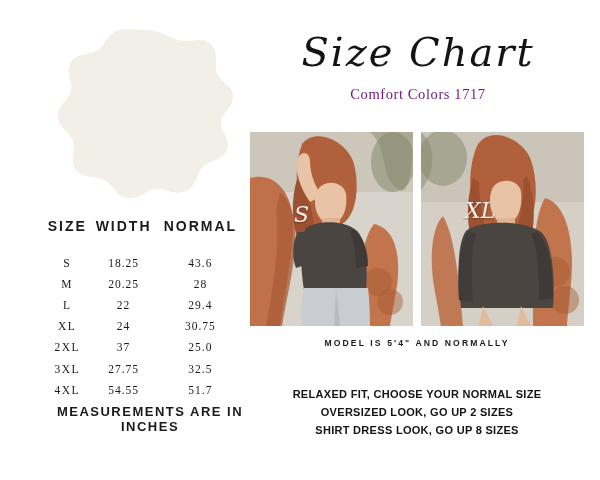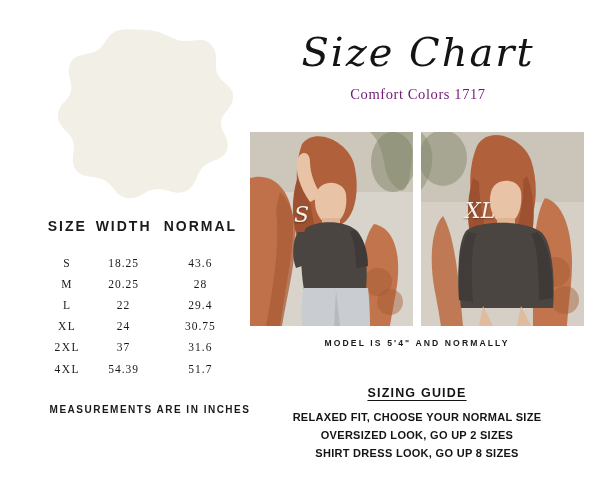--- a/index.html
+++ b/index.html
@@ -51,21 +51,21 @@
   }
   .size-table td.sz {
     letter-spacing: 1.5px;
   }
 
   .measure-note {
     position: absolute;
     left: 44px; top: 404px;
     width: 212px;
     text-align: center;
-    font-size: 10px;
+    font-size: 13px;
     font-weight: bold;
     letter-spacing: 1.5px;
     color: #1a1a1a;
   }
 
   
   .title-block {
     position: absolute;
     left: 268px; top: 30px;
     width: 300px;
@@ -204,25 +204,30 @@
           <td>29.4</td>
         </tr>
         <tr>
           <td class="sz">XL</td>
           <td>24</td>
           <td>30.75</td>
         </tr>
         <tr>
           <td class="sz">2XL</td>
           <td>37</td>
-          <td>31.6</td>
+          <td>25.0</td>
+        </tr>
+        <tr>
+          <td class="sz">3XL</td>
+          <td>27.75</td>
+          <td>32.5</td>
         </tr>
         <tr>
           <td class="sz">4XL</td>
-          <td>54.39</td>
+          <td>54.55</td>
           <td>51.7</td>
         </tr>
       </tbody>
     </table>
   </div>
 
   <div class="measure-note">MEASUREMENTS ARE IN INCHES</div>
 
   <div class="title-block">
     <div class="title-script">Size Chart</div>
@@ -295,19 +300,18 @@
       </svg>
       <div class="tee-label xl">XL</div>
     </div>
   </div>
 
   <div class="model-note">
     <div>MODEL IS 5'4" AND NORMALLY</div>
   </div>
 
   <div class="guide">
-    <div class="guide-title">SIZING GUIDE</div>
     <div class="guide-line">RELAXED FIT, CHOOSE YOUR NORMAL SIZE</div>
     <div class="guide-line">OVERSIZED LOOK, GO UP 2 SIZES</div>
     <div class="guide-line">SHIRT DRESS LOOK, GO UP 8 SIZES</div>
   </div>
 
 </div>
 
 </body></html>

